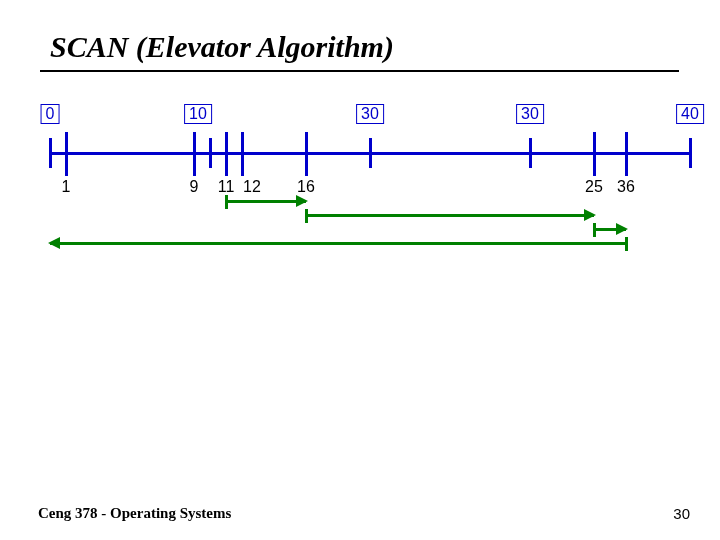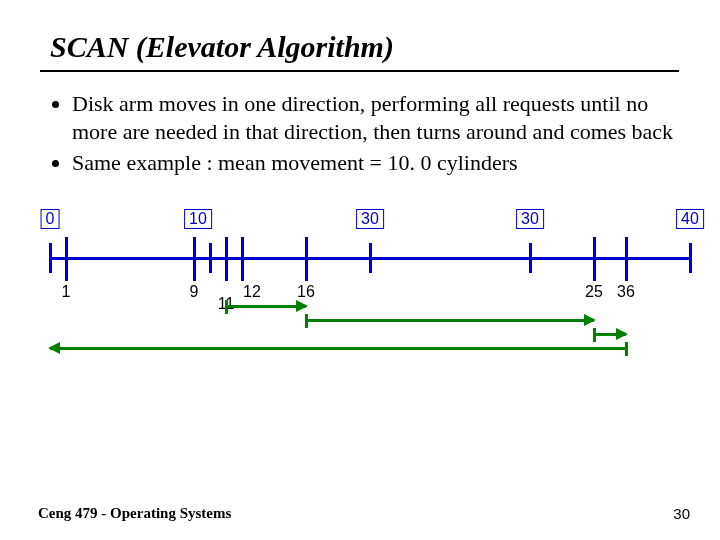--- a/index.html
+++ b/index.html
@@ -118,57 +118,53 @@
     font-size: 15px;
     font-family: Arial, Helvetica, sans-serif;
   }
 </style>
 </head>
 <body>
 
 <div class="slide">
   <h1 class="title">SCAN (Elevator Algorithm)</h1>
   <div class="underline"></div>
-  <ul class="bullets">
-    <li>Disk arm moves in one direction, performing all requests until no more are needed in that direction, then turns around and comes back</li>
-    <li>Same example : mean movement = 10. 0 cylinders</li>
-  </ul>
 
   <div class="diagram">
     <div class="axis"></div>
 
   <div class="tick small" style="left: 9px;"></div>
       <div class="major-label-box" style="left: 10px;">0</div>
       <div class="tick small" style="left: 169px;"></div>
       <div class="major-label-box" style="left: 158px;">10</div>
       <div class="tick small" style="left: 329px;"></div>
       <div class="major-label-box" style="left: 330px;">30</div>
       <div class="tick small" style="left: 489px;"></div>
       <div class="major-label-box" style="left: 490px;">30</div>
       <div class="tick small" style="left: 649px;"></div>
       <div class="major-label-box" style="left: 650px;">40</div>
       <div class="tick big" style="left: 25px;"></div>
       <div class="minor-label" style="left: 26px;">1</div>
       <div class="tick big" style="left: 153px;"></div>
       <div class="minor-label" style="left: 154px;">9</div>
       <div class="tick big" style="left: 185px;"></div>
-      <div class="minor-label" style="left: 186px; margin-top: 12px;">11</div>
+      <div class="minor-label" style="left: 186px;">11</div>
       <div class="tick big" style="left: 201px;"></div>
       <div class="minor-label" style="left: 212px;">12</div>
       <div class="tick big" style="left: 265px;"></div>
       <div class="minor-label" style="left: 266px;">16</div>
       <div class="tick big" style="left: 553px;"></div>
       <div class="minor-label" style="left: 554px;">25</div>
       <div class="tick big" style="left: 585px;"></div>
       <div class="minor-label" style="left: 586px;">36</div>
       <div class="arrow right" style="left: 186px; width: 80px; top: 100px;"></div>
       <div class="arrow-cap" style="top: 95px; left: 185px;"></div>
       <div class="arrow right" style="left: 266px; width: 288px; top: 114px;"></div>
       <div class="arrow-cap" style="top: 109px; left: 265px;"></div>
       <div class="arrow right" style="left: 554px; width: 32px; top: 128px;"></div>
       <div class="arrow-cap" style="top: 123px; left: 553px;"></div>
       <div class="arrow left" style="left: 10px; width: 576px; top: 142px;"></div>
       <div class="arrow-cap" style="top: 137px; left: 585px;"></div>
     </div>
 </div>
 
-<div class="footer">Ceng 479 - Operating Systems</div>
+<div class="footer">Ceng 378 - Operating Systems</div>
 <div class="pagenum">30</div>
 
 </body></html>

